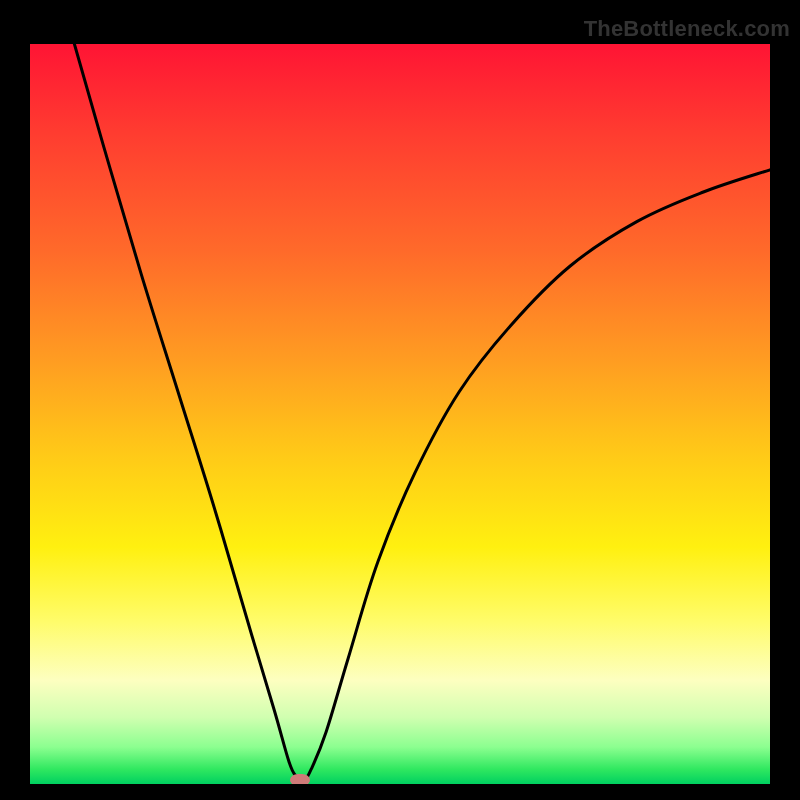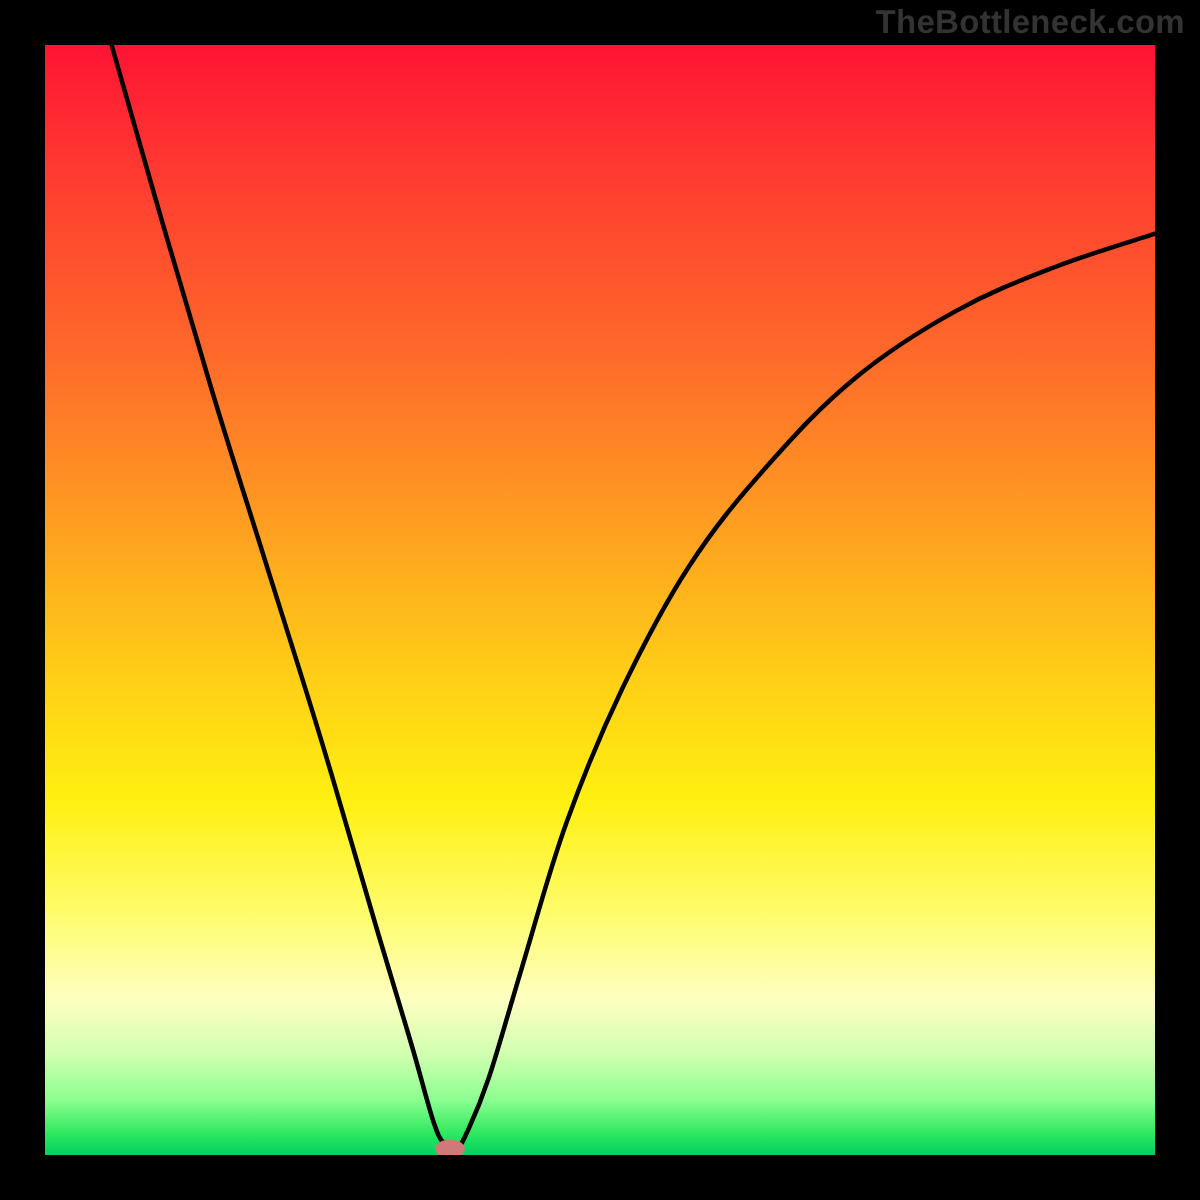--- a/index.html
+++ b/index.html
@@ -9,20 +9,21 @@
     height: 800px;
     background: #000;
     font-family: Arial, Helvetica, sans-serif;
     overflow: hidden;
   }
   .frame {
     position: relative;
     width: 800px;
     height: 664px;
     background: #000;
+    margin-top: 14px;
   }
   .watermark {
     position: absolute;
     top: 2px;
     right: 10px;
     color: #333333;
     font-size: 22px;
     font-weight: 600;
     letter-spacing: 0.2px;
     z-index: 5;

